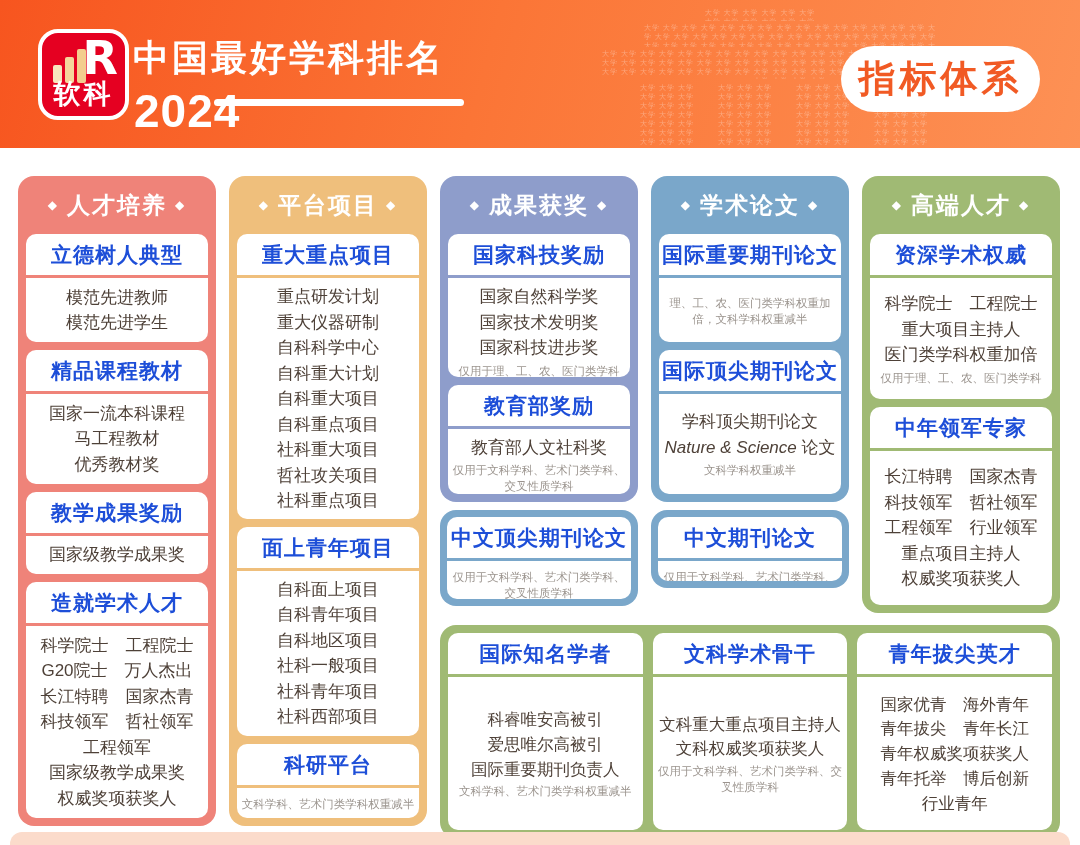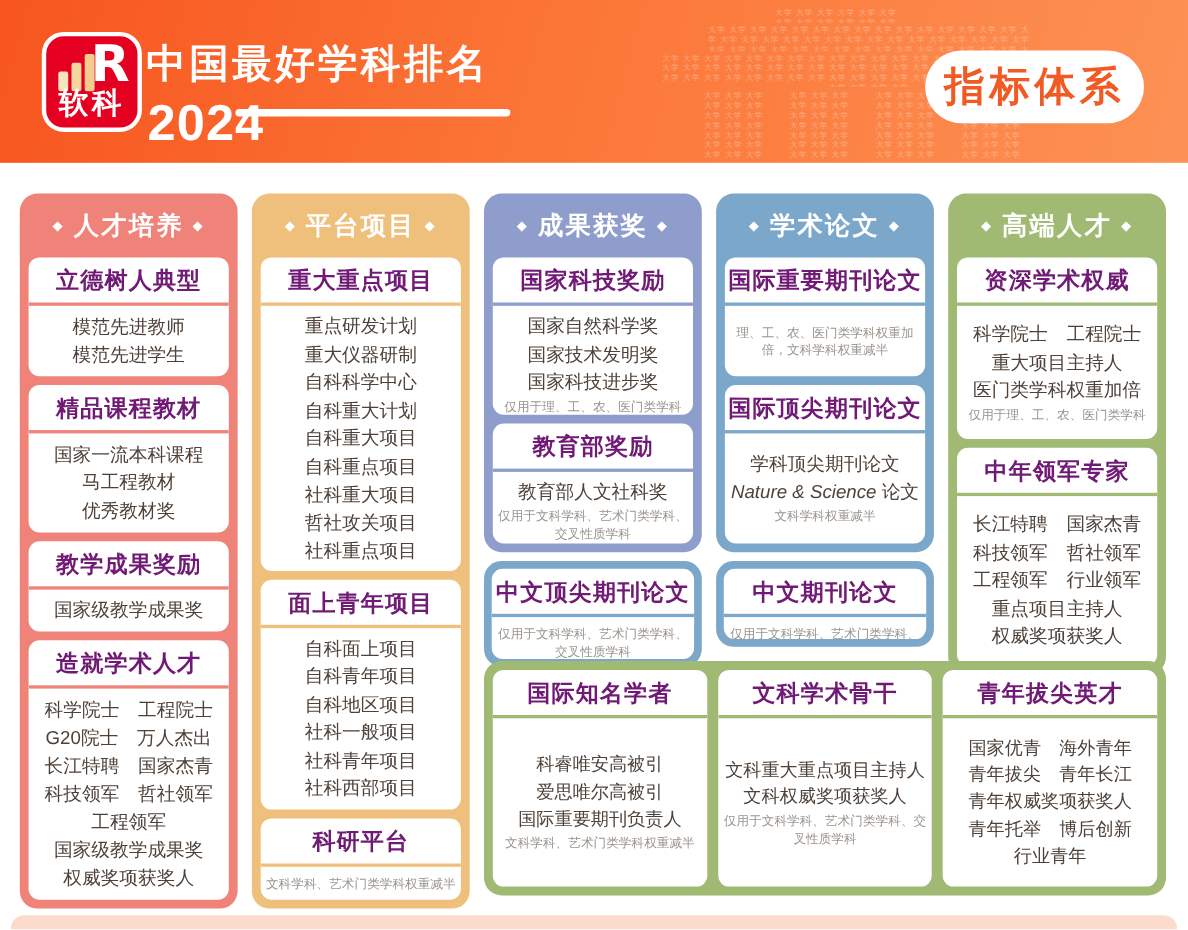--- a/index.html
+++ b/index.html
@@ -62,21 +62,21 @@
   .col-head{
     min-height:42px;display:flex;align-items:center;justify-content:center;gap:8px;
     color:#ffffff;font-size:23px;font-weight:bold;letter-spacing:2px;
   }
   .diamond{font-size:12px;line-height:12px;}
   .sec{
     background:#ffffff;border-radius:10px;flex:1 1 auto;
     display:flex;flex-direction:column;overflow:hidden;
   }
   .sec-title{
-    padding:7px 2px 6px 2px;text-align:center;font-size:21px;font-weight:bold;color:#701a75;
+    padding:7px 2px 6px 2px;text-align:center;font-size:21px;font-weight:bold;color:#1d4ed8;
     border-bottom:3px solid transparent;letter-spacing:1px;white-space:nowrap;
   }
   .sec-body{
     flex:1 1 auto;display:flex;flex-direction:column;justify-content:center;align-items:center;
     padding:6px 3px;text-align:center;
   }
   .item{font-size:17px;color:#4e4138;line-height:1.5;white-space:nowrap;}
   .note{font-size:11.5px;color:#9b948e;line-height:1.35;margin-top:3px;}
   .c1{background:#ef8379;}  .c1 .sec-title{border-color:#ef8379;}
   .c2{background:#efbf7c;}  .c2 .sec-title{border-color:#efbf7c;}
@@ -84,21 +84,21 @@
   .c4{background:#7aa7ca;}  .c4 .sec-title{border-color:#7aa7ca;}
   .c5{background:#a0ba74;}  .c5 .sec-title{border-color:#a0ba74;}
   #col1{left:18px; top:176px;width:198px;height:650px;}
   #col2{left:229px;top:176px;width:198px;height:650px;}
   #col3{left:440px;top:176px;width:198px;height:326px;}
   #col4{left:651px;top:176px;width:198px;height:326px;}
   #col5{left:862px;top:176px;width:198px;height:437px;}
   #blk1{left:440px;top:510px;width:198px;height:96px;padding:7px;}
   #blk2{left:651px;top:510px;width:198px;height:78px;padding:7px;}
   #bottom{
-    left:440px;top:601px;width:620px;height:213px;
+    left:440px;top:625px;width:620px;height:213px;
     flex-direction:row;gap:10px;
   }
   #bottom .sec{flex:1 1 0;}
   #bottom .item{font-size:16.5px;}
   .latin{font-style:italic;}
 </style>
 </head>
 <body>
 
 <div class="header">

